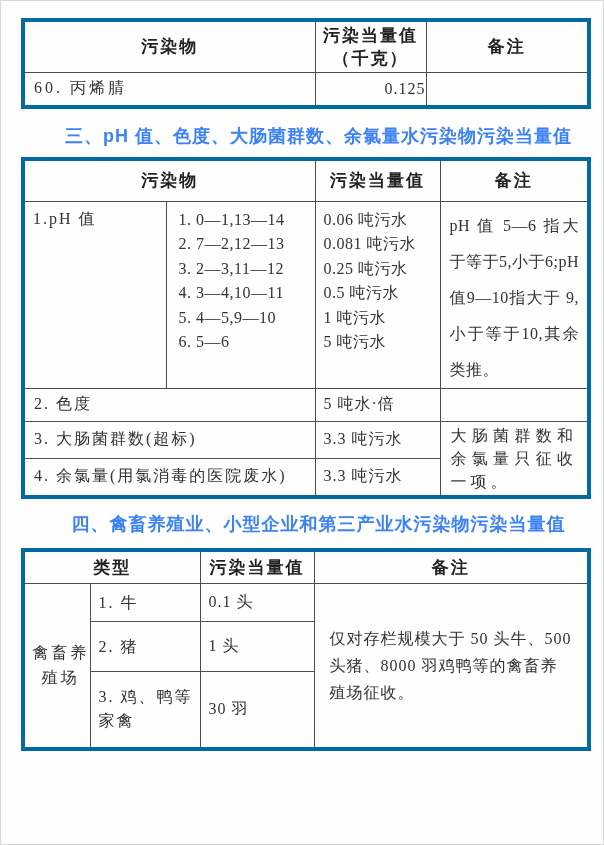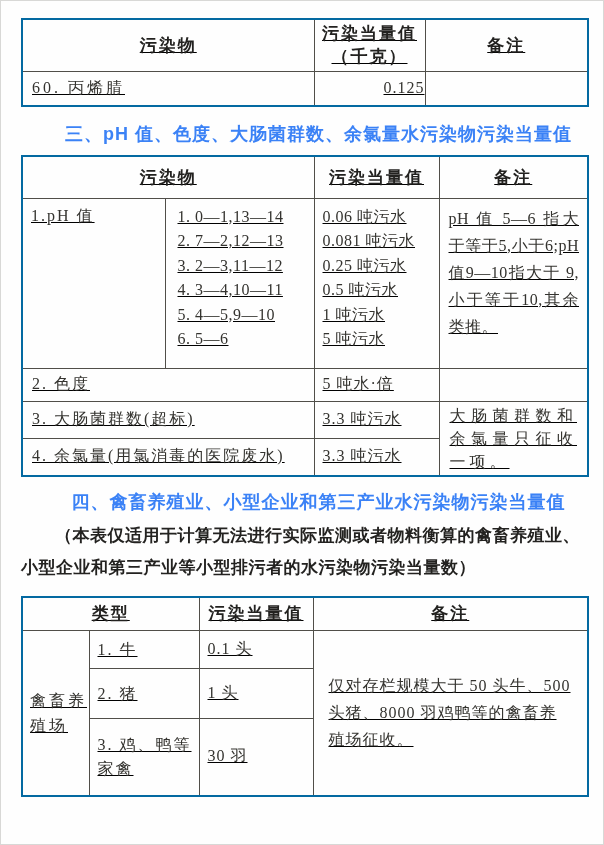--- a/index.html
+++ b/index.html
@@ -6,21 +6,21 @@
   html, body { width: 604px; background: #ffffff; }
   body { font-family: "Liberation Serif", "DejaVu Serif", serif; }
   .page {
     width: 604px; height: 845px;
     background: #fefefe;
     border: 1px solid #d8d8d6;
     padding: 17px 0 0 20px;
     overflow: hidden;
   }
   table { border-collapse: collapse; table-layout: fixed; width: 566px; }
-  .tbl { border: 2px solid #0369a1; text-decoration: underline; }
+  .tbl { border: 4px solid #0369a1; }
   th, td { border: 1px solid #504e49; padding: 0; }
   th {
     font-family: "Liberation Sans", "DejaVu Sans", sans-serif;
     font-size: 17px; font-weight: bold; color: #232220;
     letter-spacing: 2px; text-align: center;
   }
   td { font-size: 16px; color: #34332f; }
 
   
   .t1 .h   { height: 52px; }
@@ -40,21 +40,21 @@
   #title4 { margin: 13px 0 6px; }
 
   
   .t2 .h { height: 42px; }
   .t2 .ph-row { height: 170px; }
   .t2 .ph-row td { vertical-align: top; }
   .phname { padding: 7px 0 0 8px; letter-spacing: 2px; }
   .list div { line-height: 24.5px; letter-spacing: 0.5px; }
   .ranges { padding: 6px 0 0 12px; }
   .vals   { padding: 6px 0 0 8px; }
-  .phnote { padding: 6px 8px 0 9px; text-align: justify; line-height: 27px; letter-spacing: 0.5px; margin-top: 30px; }
+  .phnote { padding: 6px 8px 0 9px; text-align: justify; line-height: 36px; letter-spacing: 0.5px; margin-top: 30px; }
   .t2 .r2 { height: 33px; }
   .t2 .r3 { height: 35px; }
   .t2 .r4 { height: 35px; }
   .t2 .val { text-align: left; padding-left: 8px; letter-spacing: 1px; }
   .name2 { letter-spacing: 2px; margin-top: 43px; }
   .merged-note { text-align: justify; vertical-align: middle; padding: 2px 10px; letter-spacing: 4px; line-height: 23px; }
 
   
   .intro {
     font-family: "Liberation Sans", "DejaVu Sans", sans-serif;
@@ -63,21 +63,21 @@
     width: 566px; margin: 6px 0 0;
   }
   .intro .l1 { text-indent: 2em; }
 
   
   .t3 { margin-top: 12px; }
   .t3 .h  { height: 34px; }
   .t3 .r1 { height: 38px; }
   .t3 .r2 { height: 50px; }
   .t3 .r3 { height: 77px; }
-  .group { vertical-align: middle; padding-left: 7px; letter-spacing: 3px; line-height: 25px; }
+  .group { vertical-align: middle; padding-left: 7px; letter-spacing: 3px; line-height: 25px; text-align: center; }
   .t3 .name3 { padding-left: 8px; vertical-align: middle; letter-spacing: 2px; line-height: 24px; }
   .t3 .val   { padding-left: 8px; vertical-align: middle; letter-spacing: 1px; }
   .lsnote { vertical-align: middle; padding: 0 14px 0 15px; line-height: 27px; letter-spacing: 1px; text-align: left; }
 </style>
 </head>
 <body>
 
 <div class="page">
 
   <table class="tbl t1">
@@ -149,24 +149,20 @@
       <td rowspan="2" class="merged-note">大肠菌群数和余氯量只征收一项。</td>
     </tr>
     <tr class="r4">
       <td colspan="2" class="name name2">4. 余氯量(用氯消毒的医院废水)</td>
       <td class="val">3.3 吨污水</td>
     </tr>
   </tbody>
     </table>
 
   <h2 class="sec-title" id="title4">四、禽畜养殖业、小型企业和第三产业水污染物污染当量值</h2>
-  <div class="intro">
-    <div class="l1">（本表仅适用于计算无法进行实际监测或者物料衡算的禽畜养殖业、</div>
-    <div class="l2">小型企业和第三产业等小型排污者的水污染物污染当量数）</div>
-  </div>
 
   <table class="tbl t3">
     <colgroup>
         <col style="width:67px">
         <col style="width:110px">
         <col style="width:114px">
         <col style="width:275px">
       </colgroup>
     <tbody>
         <tr class="h">

